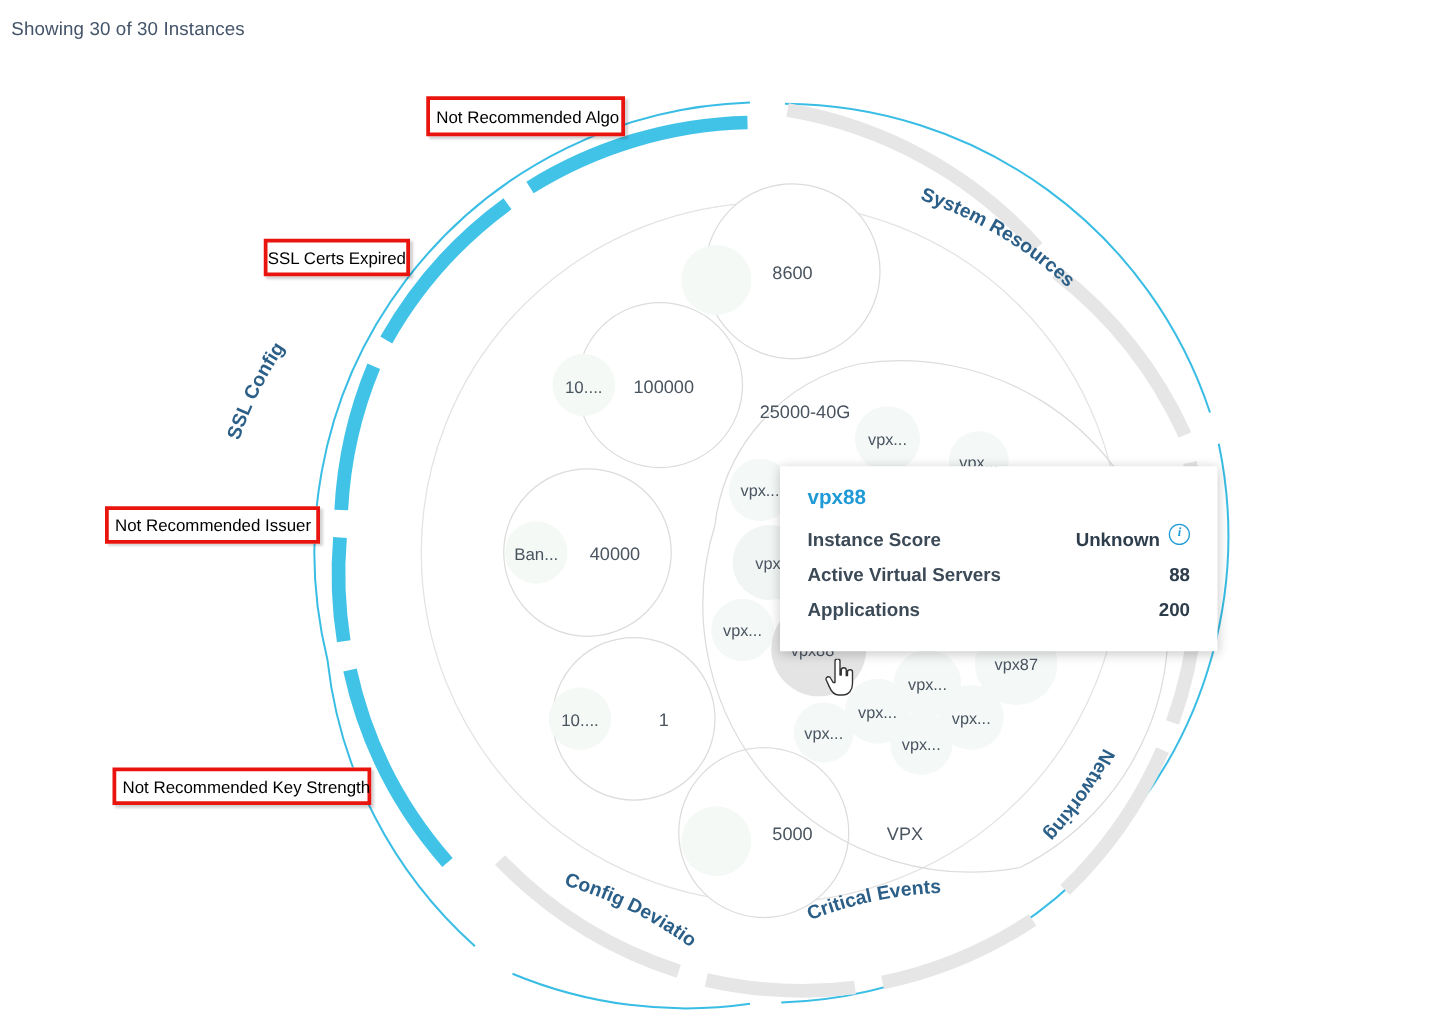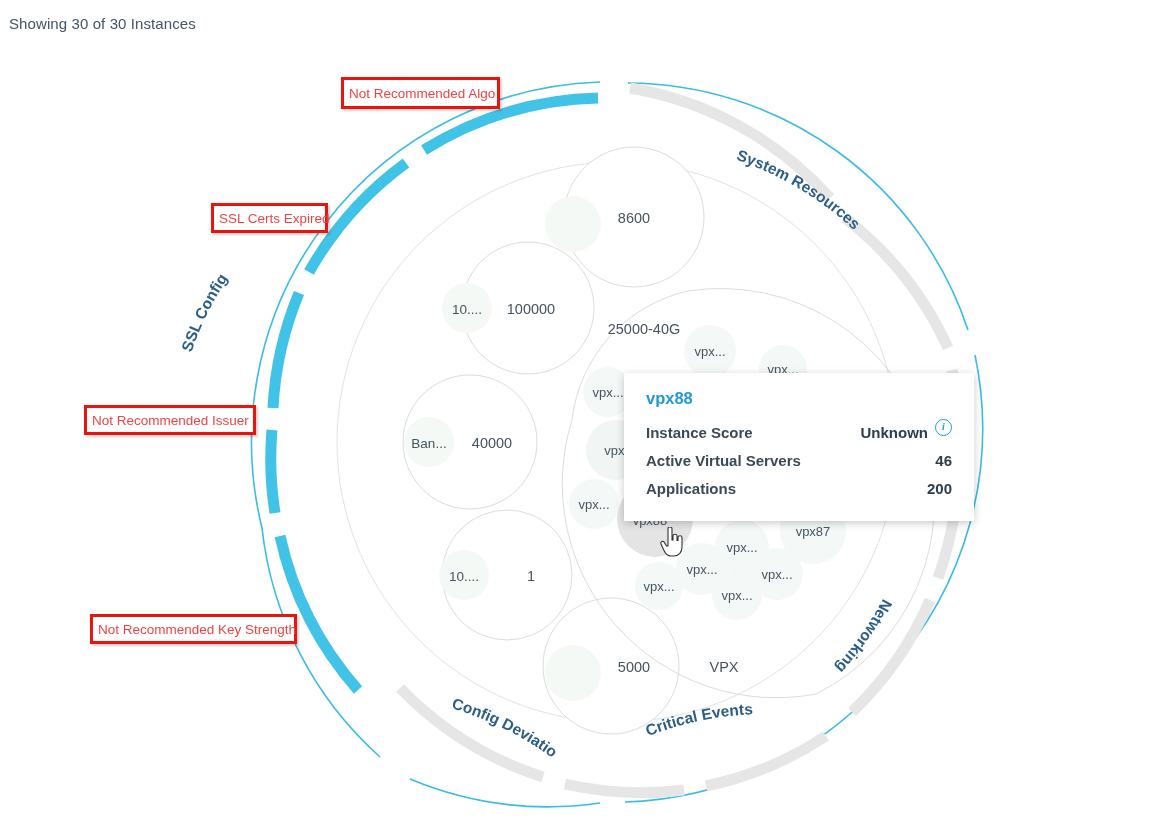--- a/index.html
+++ b/index.html
@@ -27,21 +27,21 @@
 
   
   .annot{
     position:absolute;
     box-sizing:border-box;
     border:3px solid #e8140d;
     background:#ffffff;
     display:flex;align-items:center;
     padding:0 5px;
     font-size:13.5px;
-    color:#ef4444;
+    color:#000000;
     white-space:nowrap;
     box-shadow:2px 2px 2px rgba(0,0,0,.18);
   }
 
   
   .tooltip{
     position:absolute;
     left:624px; top:373px;
     width:350px;
     background:#ffffff;
@@ -211,21 +211,21 @@
       </text>
       <text>
         <textPath href="#p-conf" startOffset="24%">Config Deviation</textPath>
       </text>
     </g>
   </svg>
 
   <div class="annot" style="left:341px;top:77px;width:159px;height:32px;">
     <span>Not Recommended Algo</span>
   </div>
-  <div class="annot" style="left:211px;top:203px;width:117px;height:30px;">
+  <div class="annot" style="left:211px;top:191px;width:117px;height:30px;justify-content:center;">
     <span>SSL Certs Expired</span>
   </div>
   <div class="annot" style="left:84px;top:405px;width:172px;height:30px;">
     <span>Not Recommended Issuer</span>
   </div>
   <div class="annot" style="left:90px;top:614px;width:207px;height:30px;">
     <span>Not Recommended Key Strength</span>
   </div>
 
   <div class="tooltip">
@@ -234,21 +234,21 @@
     <div class="tt-row">
       <span class="tt-key">Instance Score</span>
       <span class="tt-val">
         <span>Unknown</span>
         <span class="info-i">i</span>
       </span>
     </div>
 
     <div class="tt-row">
       <span class="tt-key">Active Virtual Servers</span>
-      <span class="tt-val">46</span>
+      <span class="tt-val">88</span>
     </div>
 
     <div class="tt-row">
       <span class="tt-key">Applications</span>
       <span class="tt-val">200</span>
     </div>
   </div>
 
   <svg class="cursor-hand" viewBox="0 0 26 30">
     <path d="M9 2 C9 0.8 10 0 11 0 C12 0 13 0.8 13 2 L13 13 L14 13 L14 9

